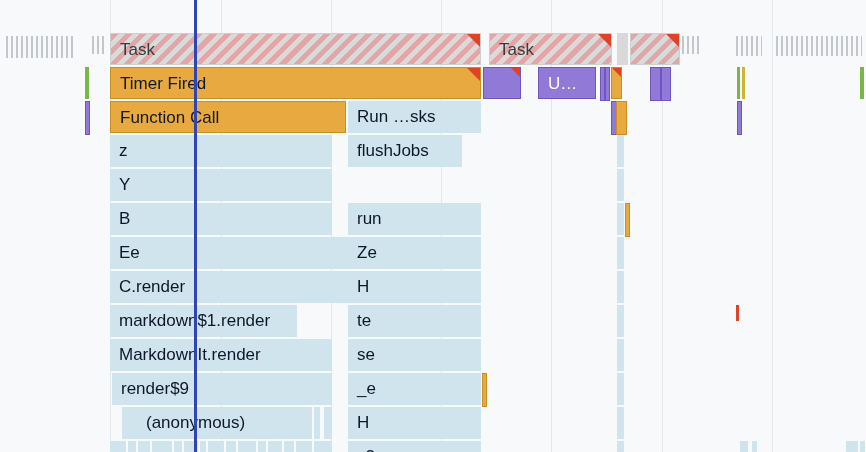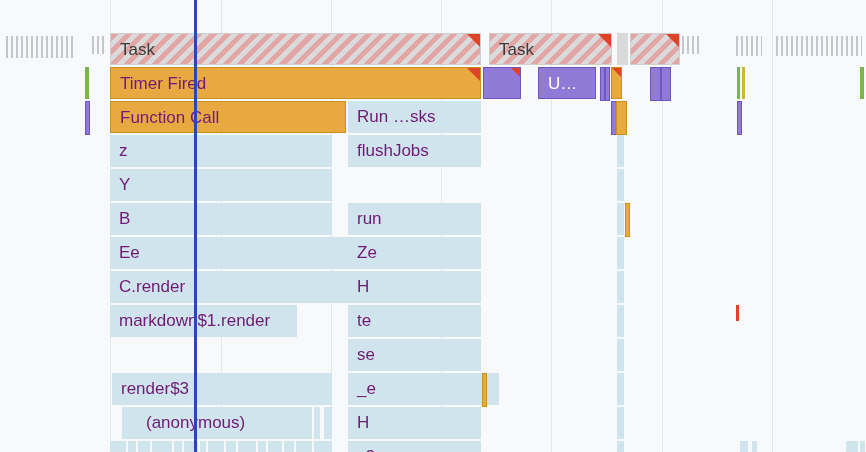--- a/index.html
+++ b/index.html
@@ -2,21 +2,21 @@
 <html><head>
 <meta charset="utf-8">
 <style>
   html,body{margin:0;padding:0;}
   .stage{position:relative;width:866px;height:452px;background:#f7f9fb;overflow:hidden;
          font-family:Liberation Sans, sans-serif;}
   .gridline{position:absolute;top:0;bottom:0;width:1px;background:#e4e7ea;z-index:1;}
   .ticks{position:absolute;top:36px;height:20px;z-index:2;
          background:repeating-linear-gradient(90deg,#c3c6ca 0 2px,transparent 2px 5px);}
   .bar{position:absolute;height:32px;box-sizing:border-box;z-index:3;
-       font-size:17px;line-height:31px;color:#701a75;padding-left:9px;
+       font-size:17px;line-height:31px;color:#0f172a;padding-left:9px;
        white-space:nowrap;overflow:hidden;}
   .sliver{position:absolute;z-index:3;}
   .striped{background:repeating-linear-gradient(135deg,#e2a6a6 0 5px,#dadada 5px 10px);
            border:1px solid #cfcfcf;color:#3a3a3a;}
   .orange{background:#e9a941;border:1px solid #c9901f;}
   .blue{background:#cfe4ec;}
   .purple{background:#9179d8;border:1px solid #6f55c0;color:#fff;}
   .gray{background:#d9d9d9;}
   .green{background:#7ab648;}
   .yellow{background:#cdb53a;}
@@ -95,48 +95,51 @@
   </div>
   <div class="bar blue" style="left:110px;top:237px;width:246px">
     <span>Ee</span>
   </div>
   <div class="bar blue" style="left:110px;top:271px;width:239px">
     <span>C.render</span>
   </div>
   <div class="bar blue" style="left:110px;top:305px;width:187px">
     <span>markdown$1.render</span>
   </div>
+  <div class="bar blue" style="left:110px;top:339px;width:222px">
+    <span>MarkdownIt.render</span>
+  </div>
   <div class="bar blue" style="left:112px;top:373px;width:220px">
-    <span>render$3</span>
+    <span>render$9</span>
   </div>
   <div class="bar blue indent" style="left:122px;top:407px;width:190px">
     <span>(anonymous)</span>
   </div>
   <div class="sliver blue" style="left:314px;top:407px;width:6px;height:32px"></div>
   <div class="sliver blue" style="left:324px;top:407px;width:8px;height:32px"></div>
 
-  <div class="bar blue" style="left:348px;top:135px;width:133px">
+  <div class="bar blue" style="left:348px;top:135px;width:114px">
     <span>flushJobs</span>
   </div>
   <div class="bar blue" style="left:348px;top:237px;width:133px">
     <span>Ze</span>
   </div>
   <div class="bar blue" style="left:348px;top:203px;width:133px">
     <span>run</span>
   </div>
   <div class="bar blue" style="left:348px;top:271px;width:133px">
     <span>H</span>
   </div>
   <div class="bar blue" style="left:348px;top:305px;width:133px">
     <span>te</span>
   </div>
   <div class="bar blue" style="left:348px;top:339px;width:133px">
     <span>se</span>
   </div>
-  <div class="bar blue" style="left:348px;top:373px;width:151px">
+  <div class="bar blue" style="left:348px;top:373px;width:133px">
     <span>_e</span>
   </div>
   <div class="sliver orange" style="left:482px;top:373px;width:3px;height:32px"></div>
   <div class="bar blue" style="left:348px;top:407px;width:133px">
     <span>H</span>
   </div>
   <div class="bar blue" style="left:348px;top:441px;width:133px">
     <span>y2</span>
   </div>
 

